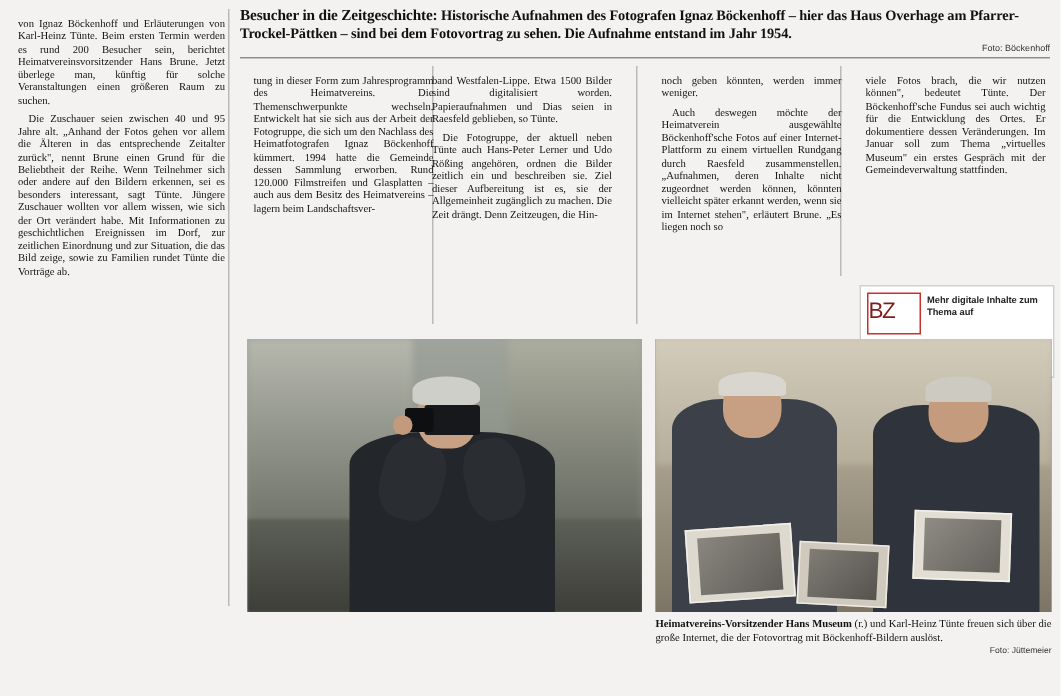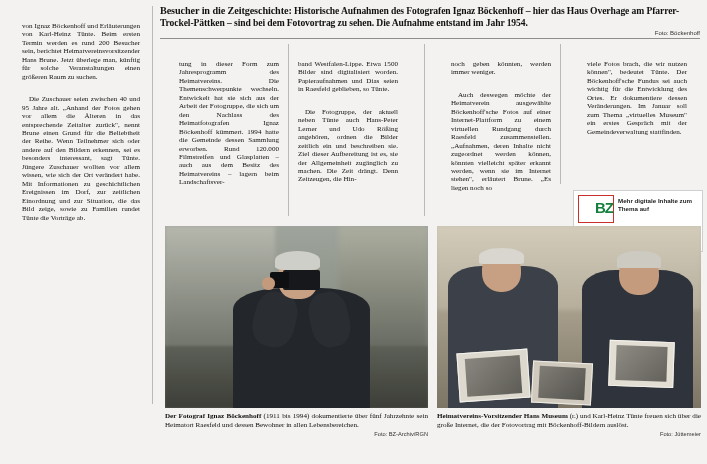--- a/index.html
+++ b/index.html
@@ -67,21 +67,21 @@
     position: absolute;
     top: 0;
     width: 128px;
     font-size: 7.1px;
     line-height: 8.45px;
     text-align: justify;
     color: #121212;
     hyphens: auto;
   }
   .col p {
-    margin: 14px;
+    margin: 4px;
     text-indent: 7px;
   }
   .col p.first {
     text-indent: 0;
   }
   #col1 { left: 0;    top: 4px;  width: 146px; }
   #col2 { left: 157px; top: 42px; width: 128px; }
   #col3 { left: 276px; top: 42px; width: 128px; }
   #col4 { left: 429px; top: 42px; width: 128px; }
   #col5 { left: 565px; top: 42px; width: 128px; }
@@ -108,26 +108,26 @@
   }
   .ad-top {
     display: flex;
     align-items: flex-start;
     gap: 4px;
   }
   .ad-logo {
     width: 34px;
     height: 26px;
     border: 1.4px solid #c9302c;
-    color: #15803d;
-    font-family: "Liberation Sans", sans-serif;
-    font-weight: bold;
+    color: #7f1d1d;
+    font-family: "Liberation Sans", sans-serif;
+    font-weight: normal;
     font-size: 15px;
     line-height: 24px;
-    text-align: right;
+    text-align: left;
     letter-spacing: -1px;
     flex: none;
   }
   .ad-text {
     font-family: "Liberation Sans", sans-serif;
     font-size: 6.2px;
     line-height: 7.6px;
     color: #222;
     font-weight: bold;
     padding-top: 2px;
@@ -345,24 +345,20 @@
       <div class="p1-body"></div>
       <div class="p1-arm-l"></div>
       <div class="p1-arm-r"></div>
       <div class="p1-head"></div>
       <div class="p1-hair"></div>
       <div class="p1-cam"></div>
       <div class="p1-lens"></div>
       <div class="p1-hand"></div>
     </div>
 
-    <div class="cap" id="cap-left">
-      <b>Der Fotograf Ignaz Böckenhoff</b><span> (1911 bis 1994) dokumentierte über fünf Jahrzehnte sein Heimatort Raesfeld und dessen Bewohner in allen Lebensbereichen.</span>
-      <span class="cap-credit">Foto: BZ-Archiv/RGN</span>
-    </div>
 
     <div class="photo" id="photo-right">
       <div class="p2-bg"></div>
       <div class="p2-wall"></div>
       <div class="p2-manA"></div>
       <div class="p2-manB"></div>
       <div class="p2-headA"></div>
       <div class="p2-hairA"></div>
       <div class="p2-headB"></div>
       <div class="p2-hairB"></div>

